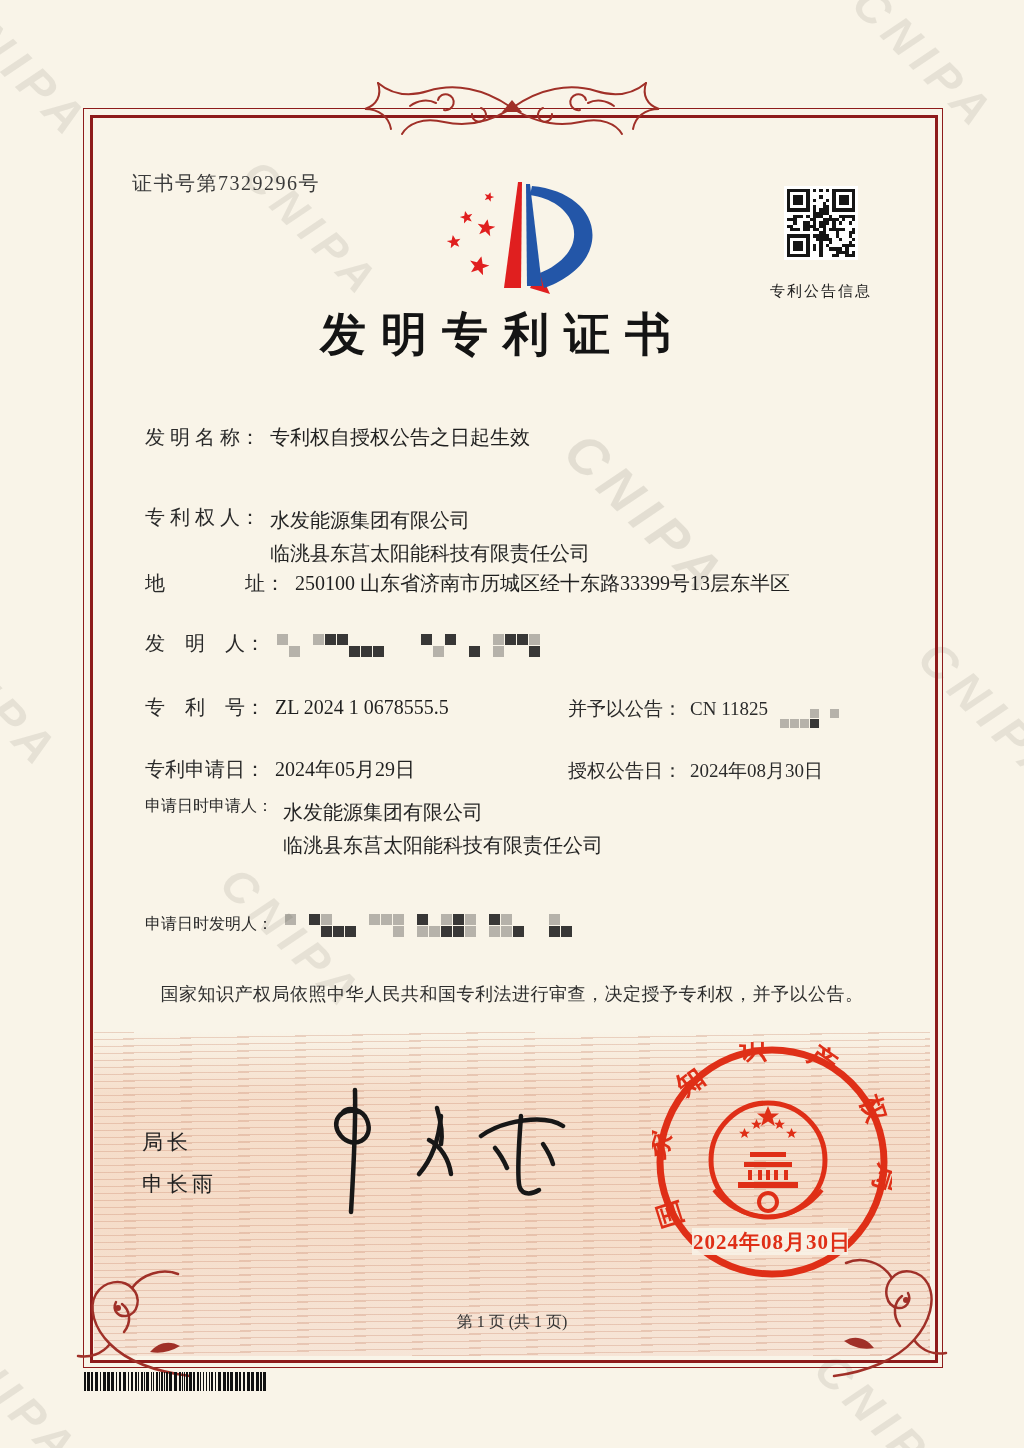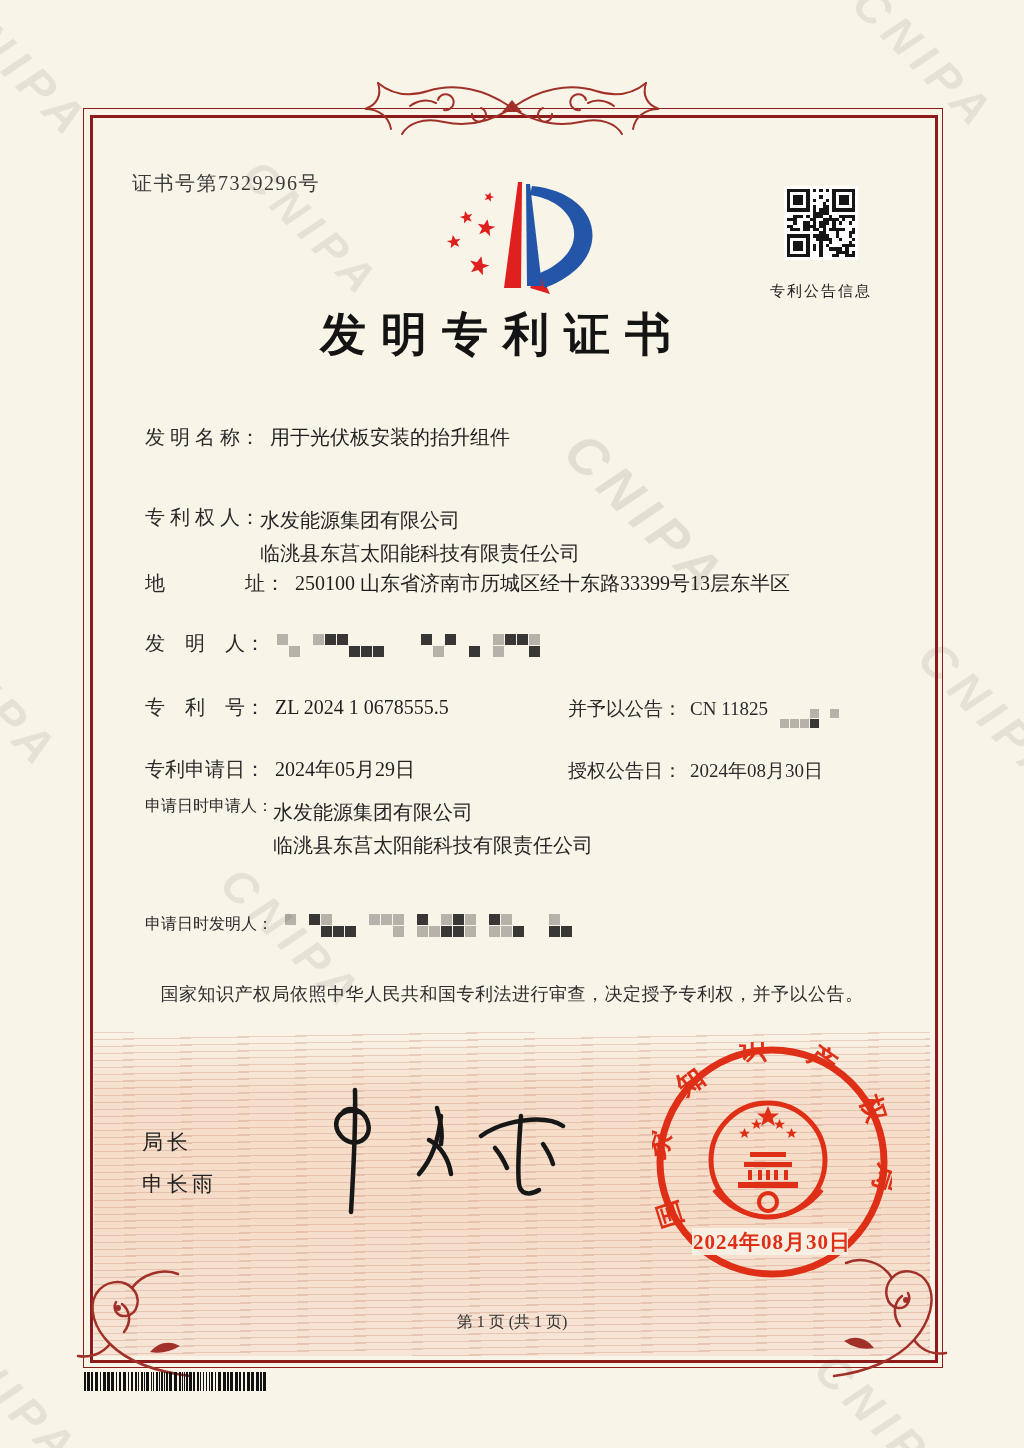--- a/index.html
+++ b/index.html
@@ -38,21 +38,21 @@
   .qr i.d{background:#151515}
   .qr-caption{left:752px;top:282px;width:138px;text-align:center;font-size:15px;letter-spacing:2px;color:#1e1e1e;z-index:4}
   .logo{left:438px;top:176px;z-index:4}
   .title{left:0;right:0;top:304px;text-align:center;padding-right:18px;
          font-size:46px;font-weight:bold;letter-spacing:15px;color:#141414;z-index:4}
 
   
   .row{position:absolute;left:145px;font-size:20px;color:#242424;z-index:4;white-space:nowrap}
   .row .lbl{white-space:pre;color:#2a2a2a}
   .row .val{margin-left:10px;color:#1f1f1f}
-  .row .vcol{display:inline-block;vertical-align:top;line-height:33px}
+  .row .vcol{display:inline-block;vertical-align:top;margin-left:10px;line-height:33px}
   .row-long{font-size:16px}
   .row-long .val,.row-long .vcol{font-size:20px}
   .rpair{position:absolute;left:568px;font-size:19px;z-index:4;white-space:nowrap}
   .rpair .val{margin-left:8px}
 
   .mosaic{display:inline-grid;grid-auto-flow:column;grid-template-rows:repeat(2,11px);gap:1px;
           vertical-align:middle;margin-left:12px}
   .mosaic i{width:11px;height:11px;background:#1c1c1c;display:block}
   .mosaic.small{grid-template-rows:repeat(2,9px);vertical-align:-3px}
   .mosaic.small i{width:9px;height:9px}
@@ -592,21 +592,21 @@
   </g>
   <g fill="var(--logo_blue)">
     <polygon points="88,8 92,8 104,110 89,110"></polygon>
     <path d="M94,10 C136,14 161,40 153,70 C147,92 124,106 106,112 L102,97 C122,89 141,72 135,50 C130,33 113,22 92,19 Z"></path>
   </g>
 </svg>
 
 <div class="abs title">发明专利证书</div>
 
 <div class="row" style="top:424px">
-  <span class="lbl">发 明 名 称：</span><span class="val">用于光伏板安装的抬升组件</span>
+  <span class="lbl">发 明 名 称：</span><span class="val">专利权自授权公告之日起生效</span>
 </div>
 
 <div class="row" style="top:504px">
   <span class="lbl">专 利 权 人：</span><span class="vcol"><div>水发能源集团有限公司</div><div>临洮县东莒太阳能科技有限责任公司</div></span>
 </div>
 
 <div class="row" style="top:570px">
   <span class="lbl">地　　　　址：</span><span class="val">250100 山东省济南市历城区经十东路33399号13层东半区</span>
 </div>
 

